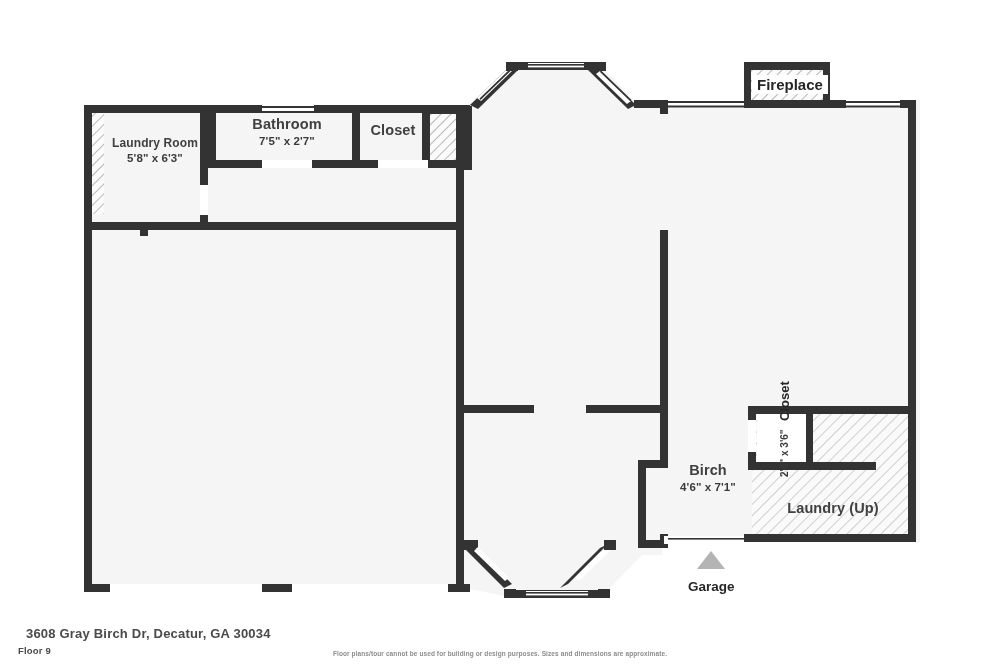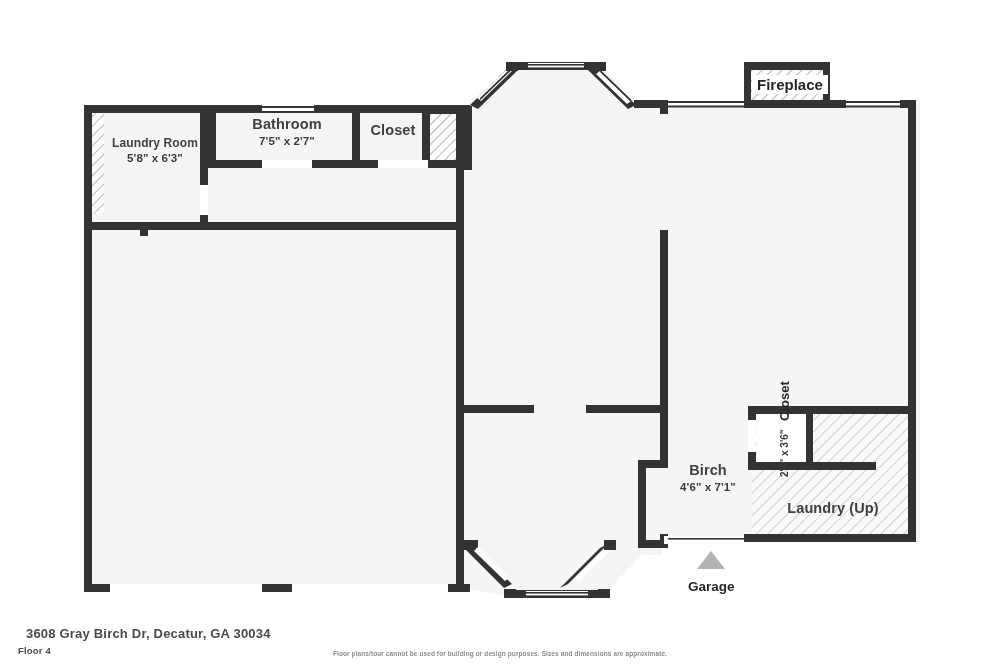--- a/index.html
+++ b/index.html
@@ -307,16 +307,16 @@
   </div>
 
   <div class="fireplace-label" style="left:752px; top:75px;">Fireplace</div>
 
   <svg style="position:absolute; left:694px; top:548px; width:34px; height:24px;" viewBox="0 0 34 24">
     <polygon points="17,3 31,21 3,21" fill="#b4b4b4"></polygon>
   </svg>
   <div class="entry-label" style="left:688px; top:579px;">Garage</div>
 
   <div class="footer-addr">3608 Gray Birch Dr, Decatur, GA 30034</div>
-  <div class="footer-floor">Floor 4</div>
+  <div class="footer-floor">Floor 9</div>
   <div class="footer-disclaimer">Floor plans/tour cannot be used for building or design purposes. Sizes and dimensions are approximate.</div>
 
 </div>
 
 </body></html>

